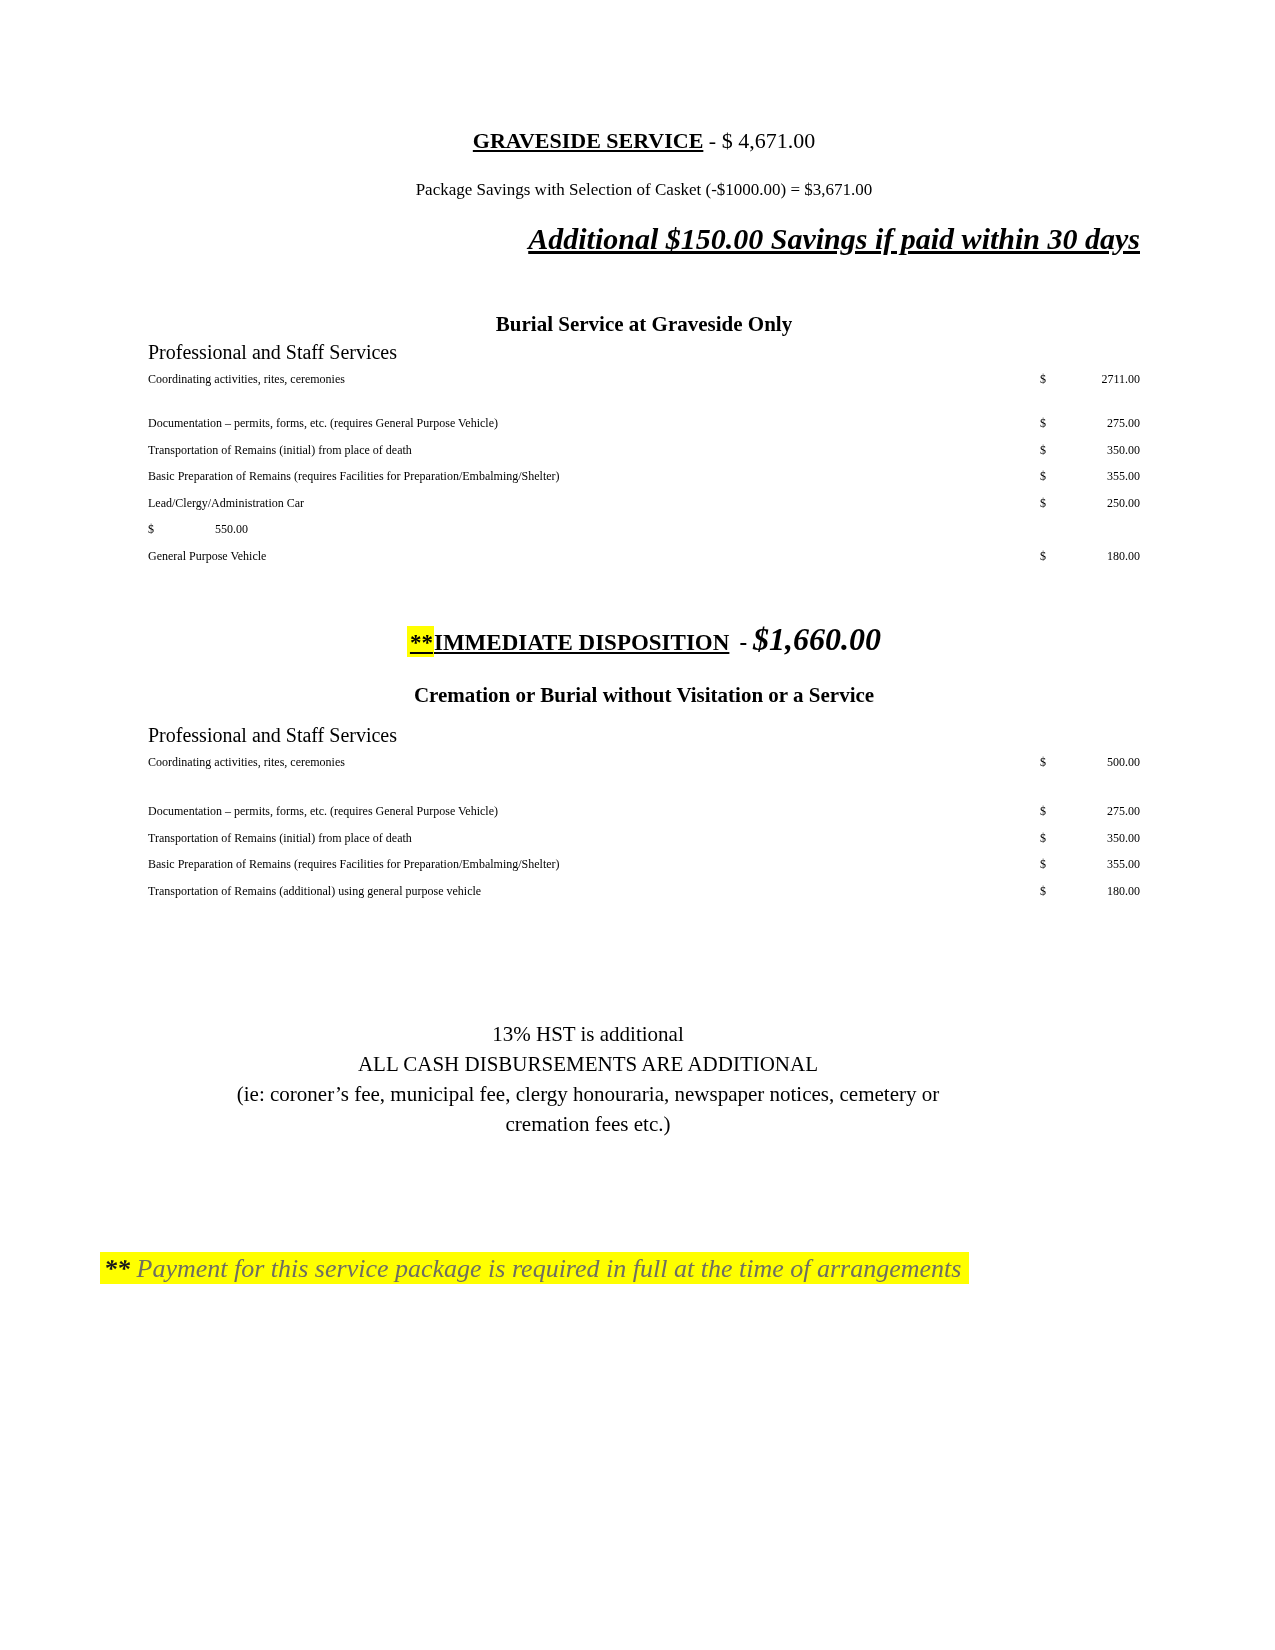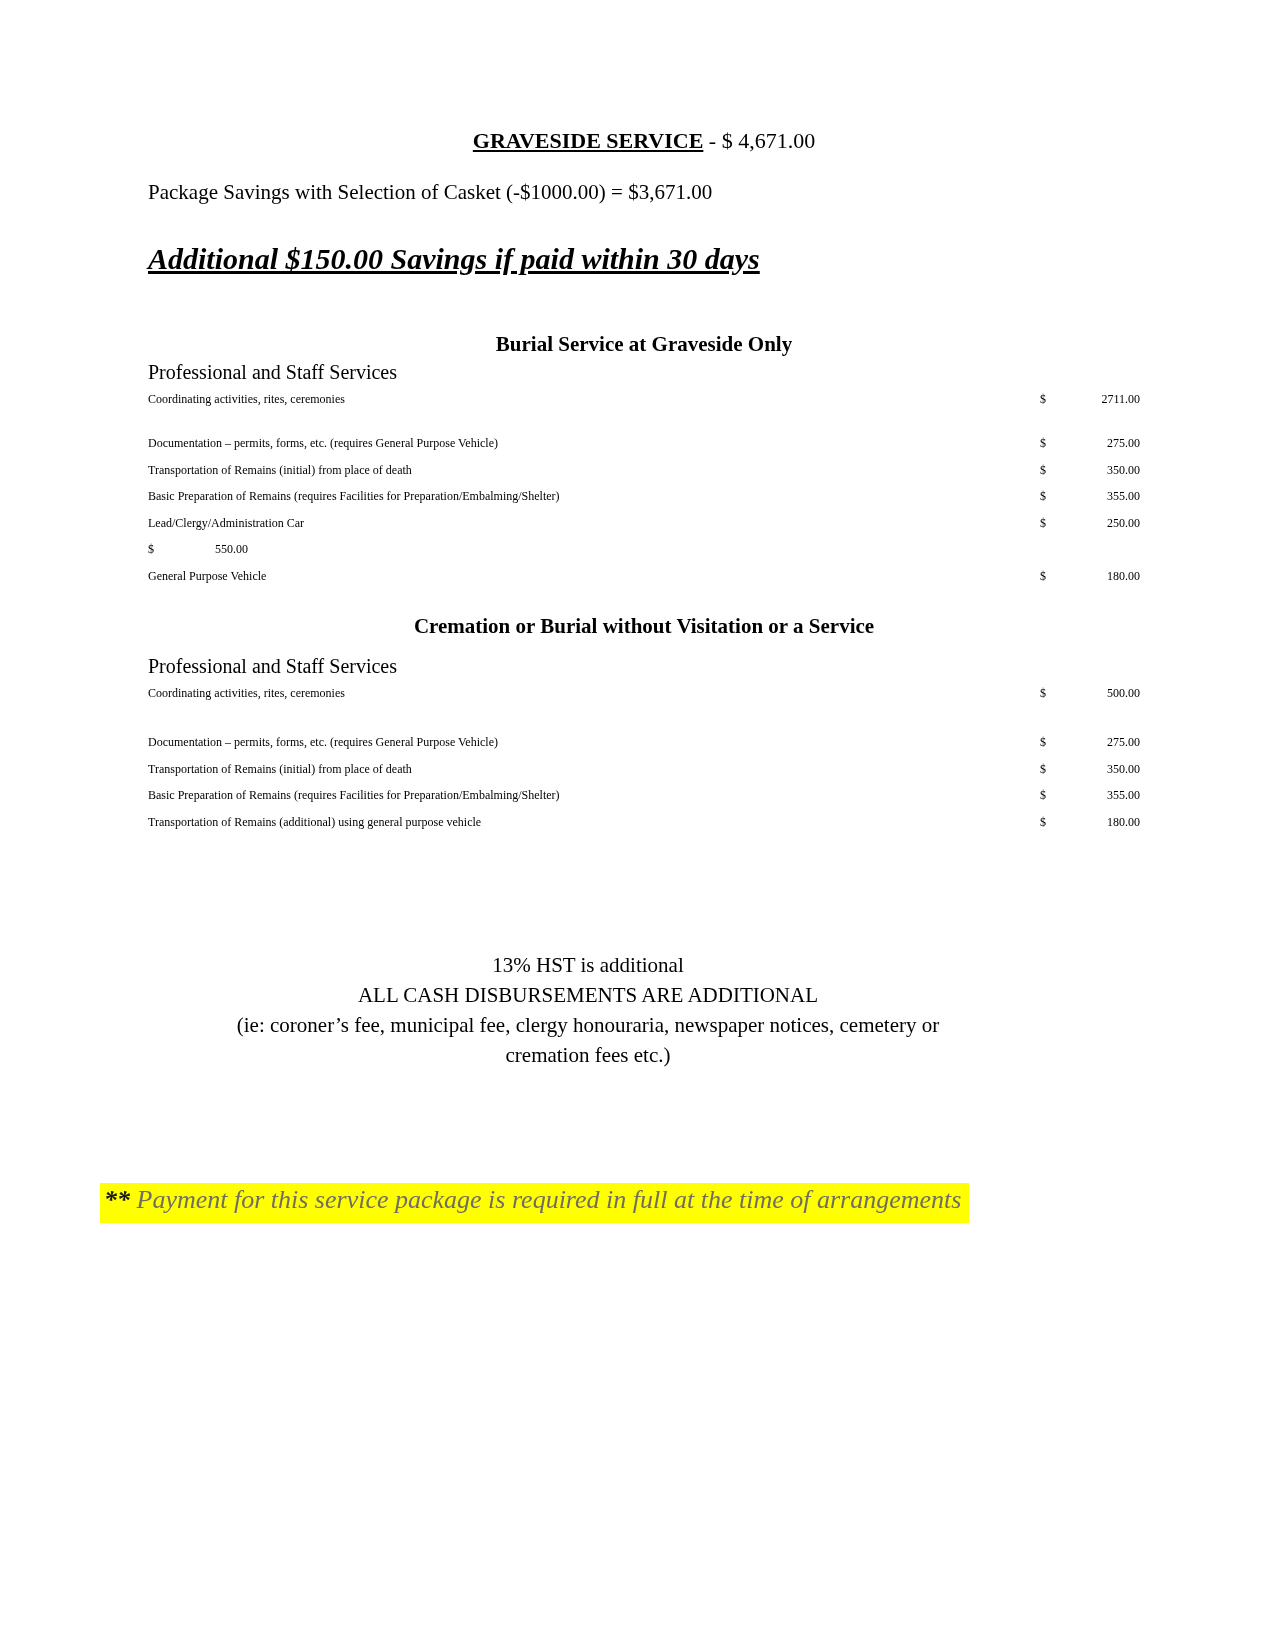--- a/index.html
+++ b/index.html
@@ -9,24 +9,24 @@
     box-sizing:border-box;
     padding:128px 135px 0 148px;
     background:#ffffff;
     font-family:"Liberation Serif", serif;
     color:#000;
   }
   .content{width:992px;}
 
   .title-line{font-size:22px;text-align:center;margin:0 0 26px 0;}
   .title-main{font-weight:bold;text-decoration:underline;}
-  .package-line{font-size:21px;text-align:left;margin:0 0 37px 0;}
+  .package-line{font-size:17px;text-align:center;margin:0 0 22px 0;}
   .savings-heading{
     font-size:30px;font-weight:bold;font-style:italic;
-    text-decoration:underline;text-align:left;margin:0 0 56px 0;
+    text-decoration:underline;text-align:right;margin:0 0 56px 0;
   }
   .section-heading{font-size:21px;font-weight:bold;text-align:center;margin:4px 0 2px 0;}
   .intro-line{font-size:20px;line-height:26.5px;margin:0;}
 
   .row{display:flex;justify-content:space-between;font-size:12px;line-height:26.5px;}
   .row .label{flex:1;padding-right:12px;}
   .row .price{width:100px;display:flex;justify-content:space-between;flex:none;}
   .gap-top{margin-top:18px;}
   .gap-top2{margin-top:23px;}
 
@@ -39,21 +39,21 @@
   .cremation-heading{font-size:21px;font-weight:bold;text-align:center;margin:25px 0 14px 0;}
 
   .footer-block{width:880px;margin-top:115px;text-align:center;font-size:21px;line-height:30px;}
   .footer-block p{margin:0;}
 
   .payment-line{
     margin:113px 0 0 -48px;
     display:inline-block;
     background:#ffff00;
     font-size:26px;
-    padding:2px 8px 8px 4px;
+    padding:2px 8px 0 4px;
     white-space:nowrap;
   }
   .payment-stars{color:#1a1a1a;font-weight:bold;font-style:italic;}
   .payment-text{color:#6e6e62;font-style:italic;}
 </style>
 </head>
 <body>
 
 <div class="page">
   <div class="content">
@@ -109,20 +109,21 @@
         </span>
     </div>
     <div class="row">
       <span class="label">General Purpose Vehicle</span>
       <span class="price">
           <span class="cur">$</span>
           <span class="amt">180.00</span>
         </span>
     </div>
 
+    <p class="immediate-heading"><span class="immediate-stars">**</span><span class="immediate-title">IMMEDIATE DISPOSITION</span><span class="immediate-sep">-</span><span class="immediate-price">$1,660.00</span></p>
 
     <p class="cremation-heading">Cremation or Burial without Visitation or a Service</p>
     <p class="intro-line">Professional and Staff Services</p>
 
     <div class="row">
       <span class="label">Coordinating activities, rites, ceremonies</span>
       <span class="price">
           <span class="cur">$</span>
           <span class="amt">500.00</span>
         </span>

